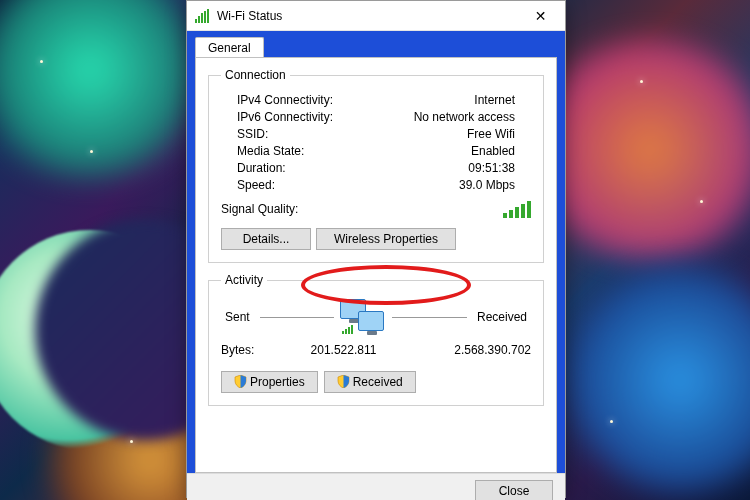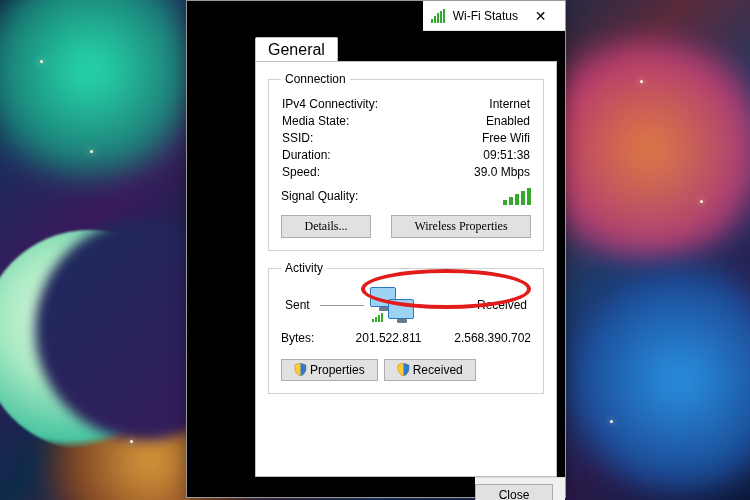--- a/index.html
+++ b/index.html
@@ -25,70 +25,70 @@
     content:""; position:absolute; left:55px; top:-10px; width:220px; height:220px;
     border-radius:50%;
     background: linear-gradient(135deg,#1a2b5c,#3a1a5c);
     filter: blur(6px);
   }
   .star { position:absolute; width:3px; height:3px; background:#fff8d8; border-radius:50%; box-shadow:0 0 6px #fff; }
   .dialog {
     position:absolute;
     left:186px; top:0;
     width:380px; height:498px;
-    background:#000000;
+    background:#1d4ed8;
     border:1px solid #9a9a9a;
     box-shadow: 0 4px 18px rgba(0,0,0,.35);
-    display:flex; flex-direction:column;align-items:flex-end;
+    display:flex; flex-direction:column;
   }
   .titlebar {
     height:30px; display:flex; align-items:center; padding:0 2px 0 8px;
     background:#fff; border-bottom:1px solid #e5e5e5;
   }
   .titlebar .title { margin-left:6px; flex:1; font-size:12px; color:#000; }
   .titlebar .closebtn {
     width:45px; height:30px; display:flex; align-items:center; justify-content:center;
     font-size:14px; color:#000; cursor:default;
   }
   .wifi-icon svg { display:block; }
   .tabs { padding:6px 8px 0 8px; }
   .tabstrip { display:flex; }
   .tab {
     border:1px solid #c0c0c0; border-bottom:none;
-    padding:3px 12px; background:#fff; font-size:16px;
+    padding:3px 12px; background:#fff; font-size:12px;
     border-radius:2px 2px 0 0;
   }
   .tabpanel {
     border:1px solid #c0c0c0; background:#fff;
     height:416px; margin-top:-1px; padding:10px 12px 16px 12px;
     position:relative;
   }
   fieldset {
     border:1px solid #d0d0d0;
     margin:0 0 10px 0; padding:8px 12px 12px 12px;
     font-size:12px;
   }
   legend { padding:0 4px; color:#000; }
-  .row { display:flex; justify-content:space-between; margin:3px 1px; }
+  .row { display:flex; justify-content:space-between; margin:3px 16px; }
   .row .k { color:#000; }
   .row .v { color:#000; text-align:right; }
   .signal-row { display:flex; justify-content:space-between; align-items:center; margin:8px 0 10px 0; }
   .bars { display:flex; align-items:flex-end; gap:2px; height:18px; }
   .bars span { width:4px; background:#35a82e; }
   .bars span:nth-child(1){height:5px}
   .bars span:nth-child(2){height:8px}
   .bars span:nth-child(3){height:11px}
   .bars span:nth-child(4){height:14px}
   .bars span:nth-child(5){height:17px}
   .btn {
     background:#e1e1e1; border:1px solid #adadad;
     padding:3px 12px; font-family:inherit; font-size:12px;
     cursor:default; min-width:70px;
   }
-  .btn-row { display:flex; gap:20px;font-family:Liberation Serif, serif; }
+  .btn-row { display:flex; gap:5px; }
   .activity-mid {
     display:flex; align-items:center; justify-content:center; gap:6px;
     margin:4px 0 2px 0;
   }
   .activity-mid .dash { flex:1; border-top:1px solid #999; }
   .activity-mid .cap { color:#000; padding:0 4px; }
   .monitors { position:relative; width:46px; height:36px; }
   .mon {
     position:absolute; width:26px; height:20px; background:#9fd3f6;
     border:1px solid #2a78c2; border-radius:2px;
@@ -162,26 +162,30 @@
     <div class="tabpanel">
 
       <fieldset>
         <legend>Connection</legend>
 
         <div class="row">
             <span class="k">IPv4 Connectivity:</span>
             <span class="v">Internet</span>
           </div>
         <div class="row">
+            <span class="k">IPv6 Connectivity:</span>
+            <span class="v">No network access</span>
+          </div>
+        <div class="row">
+            <span class="k">SSID:</span>
+            <span class="v">Free Wifi</span>
+          </div>
+        <div class="row">
             <span class="k">Media State:</span>
             <span class="v">Enabled</span>
-          </div>
-        <div class="row">
-            <span class="k">SSID:</span>
-            <span class="v">Free Wifi</span>
           </div>
         <div class="row">
             <span class="k">Duration:</span>
             <span class="v">09:51:38</span>
           </div>
         <div class="row">
             <span class="k">Speed:</span>
             <span class="v">39.0 Mbps</span>
           </div>
 

